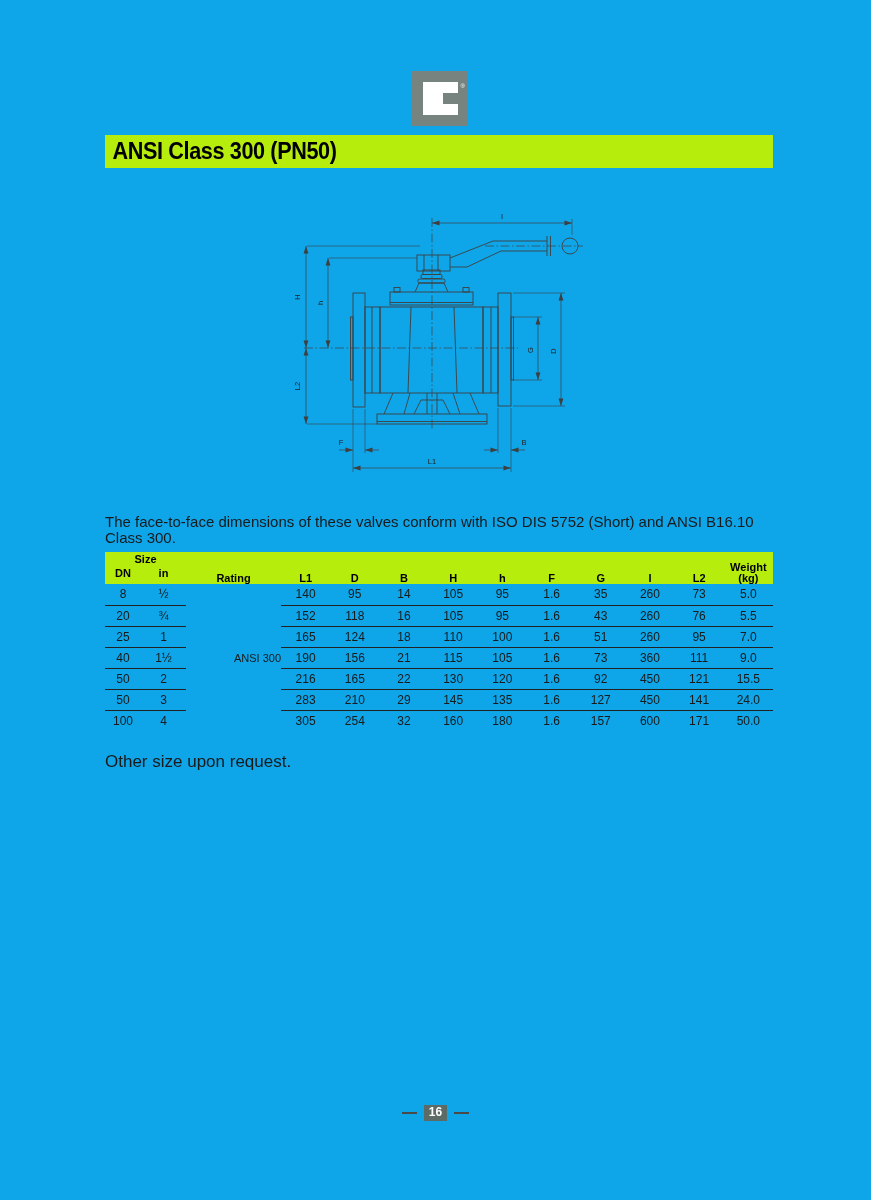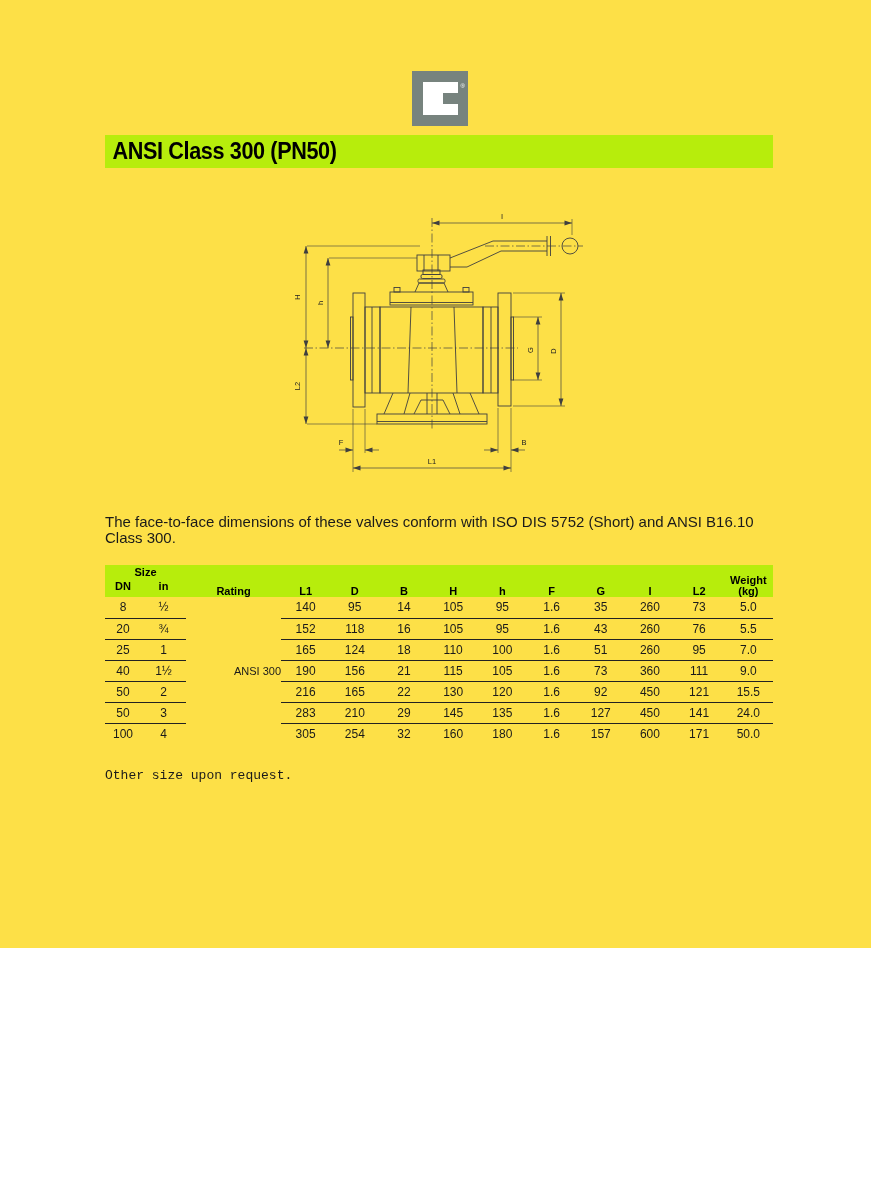--- a/index.html
+++ b/index.html
@@ -5,21 +5,21 @@
   :root{
     --accent:#b7ed0c;
     --logo-gray:#77837e;
     --pagebox:#5d6b66;
     --ink:#1a1a1a;
     --line:#3f3f3f;
   }
   *{box-sizing:border-box;}
   html,body{margin:0;padding:0;background:#fff;}
   .page{
-    position:relative;width:871px;height:948px;background:#fde047;
+    position:relative;width:871px;height:1200px;background:#0ea5e9;
     font-family:"Liberation Sans",sans-serif;color:var(--ink);overflow:hidden;
   }
   
   .logo{position:absolute;left:412px;top:71px;width:56px;height:55px;background:var(--logo-gray);}
   .logo-inner{position:absolute;left:11px;top:11px;width:35px;height:33px;background:#fff;}
   .logo-tab{position:absolute;left:31px;top:22px;width:25px;height:11px;background:var(--logo-gray);}
   .logo-reg{position:absolute;right:3px;top:12px;font-size:6px;line-height:6px;color:#fff;}
   
   .title-bar{
     position:absolute;left:105px;top:135px;width:668px;height:33px;
@@ -28,40 +28,40 @@
   .title-bar .title-text{
     font-size:23px;font-weight:bold;color:#000;padding-left:8px;
     letter-spacing:-0.4px;transform:scaleX(0.94);transform-origin:left center;white-space:nowrap;
   }
   
   .drawing{position:absolute;left:280px;top:195px;width:330px;height:300px;}
   
   .intro{position:absolute;left:105px;top:514px;width:668px;font-size:15px;line-height:16px;}
   
   .dim-table{
-    position:absolute;left:105px;top:565px;width:668px;
+    position:absolute;left:105px;top:552px;width:668px;
     border-collapse:collapse;table-layout:fixed;
   }
   .dim-table col.c-dn{width:36px;}
   .dim-table col.c-in{width:45px;}
   .dim-table col.c-rating{width:95px;}
   .dim-table thead th{
     background:var(--accent);color:#000;font-size:11px;font-weight:bold;
     text-align:center;padding:0;vertical-align:middle;
   }
   .dim-table thead tr.h1 th{height:14px;vertical-align:bottom;}
   .dim-table thead tr.h1 th.span2{vertical-align:middle;}
   .dim-table thead tr.h2 th{height:18px;vertical-align:top;padding-top:1px;margin-top:44px;}
   .dim-table thead th.weight-th{line-height:11px;}
   .dim-table tbody td{
     font-size:12px;text-align:center;height:21px;padding:0;color:var(--ink);
   }
   .dim-table tbody tr:not(:first-child) td{border-top:1.2px solid #222;}
   .dim-table tbody td.rating{font-size:11px;text-align:right;}
-  .footnote{position:absolute;left:105px;top:768px;font-size:13px;font-family:Liberation Mono, monospace;}
+  .footnote{position:absolute;left:105px;top:752px;font-size:17px;}
   
   .page-footer{
     position:absolute;left:0;top:1104px;width:871px;height:18px;
     display:flex;justify-content:center;align-items:center;gap:7px;
   }
   .dash{width:15px;height:2px;background:#4a4a4a;}
   .page-num{
     background:var(--pagebox);color:#fff;font-size:12px;font-weight:bold;
     padding:1px 5px 2px 5px;line-height:13px;
   }

